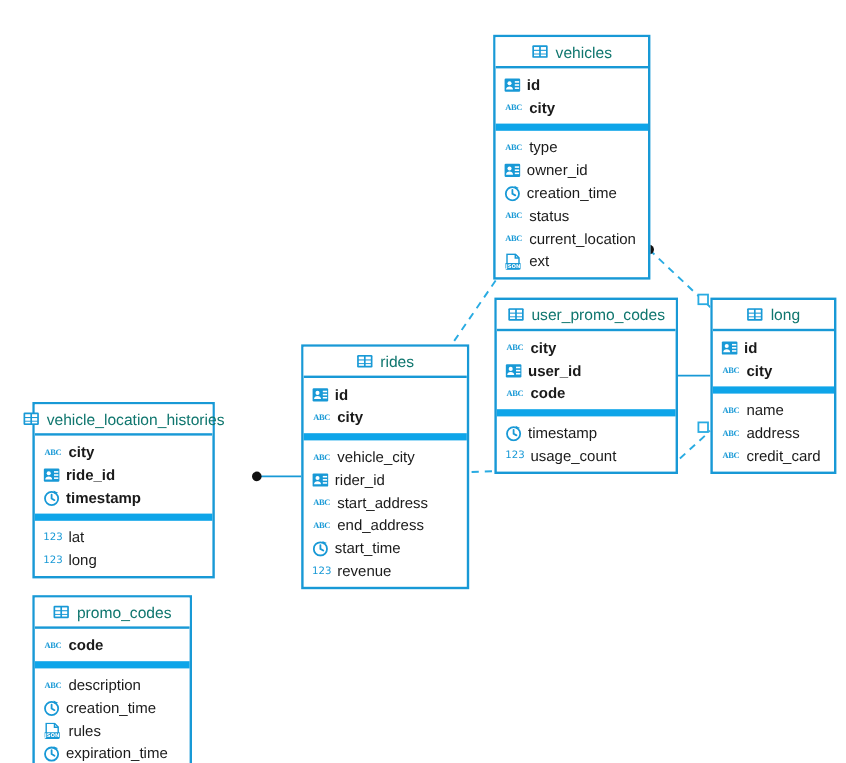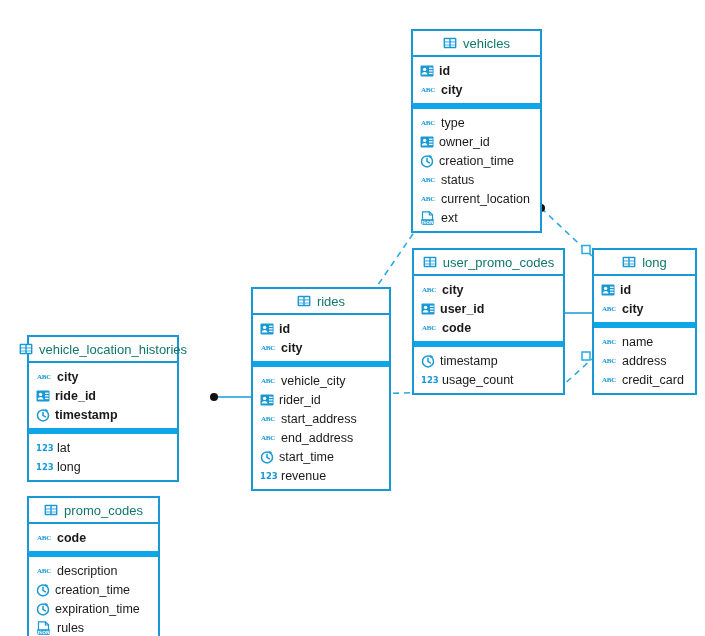--- a/index.html
+++ b/index.html
@@ -94,21 +94,21 @@
     letter-spacing: -0.3px;
     line-height: 14px;
     width: 16px;
     flex: 0 0 16px;
     height: 14px;
     text-align: center;
   }
   .ico-123 {
     font-family: "DejaVu Sans", sans-serif;
     font-size: 8.5px;
-    font-weight: bold;
+    font-weight: normal;
     color: #1899D6;
     line-height: 14px;
     width: 16px;
     flex: 0 0 16px;
     height: 14px;
     text-align: right;
   }
   .ico-json {
     width: 16px;
     flex: 0 0 16px;
@@ -500,36 +500,36 @@
             <span class="ico">
               <svg width="14" height="14" viewBox="0 0 14 14">
                 <circle cx="7" cy="7.4" r="5.5" fill="none" stroke="#1899D6" stroke-width="1.5"></circle>
                 <path d="M7 4.2 L7 7.4 L9.4 8.8" fill="none" stroke="#1899D6" stroke-width="1.5" stroke-linecap="round"></path>
                 <path d="M8.6 0.8 L12.4 2.6 L9.6 3.6 Z" fill="#1899D6"></path>
               </svg>
             </span>
             <span class="col-name">creation_time</span>
           </div>
           <div class="col-row">
-            <span class="ico">
-              <svg width="14" height="14" viewBox="0 0 14 14">
-                <circle cx="7" cy="7.4" r="5.5" fill="none" stroke="#1899D6" stroke-width="1.5"></circle>
-                <path d="M7 4.2 L7 7.4 L9.4 8.8" fill="none" stroke="#1899D6" stroke-width="1.5" stroke-linecap="round"></path>
-                <path d="M8.6 0.8 L12.4 2.6 L9.6 3.6 Z" fill="#1899D6"></path>
-              </svg>
-            </span>
-            <span class="col-name">expiration_time</span>
-          </div>
-          <div class="col-row">
             <span class="ico ico-json">
               <svg width="16" height="14" viewBox="0 0 16 14">
                 <path d="M2.5 0.8 h7 l3 3 v9.4 h-10 z" fill="#ffffff" stroke="#1899D6" stroke-width="1.2"></path>
                 <path d="M9.4 0.8 v3.2 h3.1" fill="none" stroke="#1899D6" stroke-width="1.2"></path>
                 <rect x="1.2" y="8.2" width="12.6" height="5.2" fill="#1899D6"></rect>
                 <text x="7.5" y="12.5" font-family="DejaVu Sans, sans-serif" font-size="4.4" font-weight="bold" fill="#ffffff" text-anchor="middle">JSON</text>
               </svg>
             </span>
             <span class="col-name">rules</span>
           </div>
+          <div class="col-row">
+            <span class="ico">
+              <svg width="14" height="14" viewBox="0 0 14 14">
+                <circle cx="7" cy="7.4" r="5.5" fill="none" stroke="#1899D6" stroke-width="1.5"></circle>
+                <path d="M7 4.2 L7 7.4 L9.4 8.8" fill="none" stroke="#1899D6" stroke-width="1.5" stroke-linecap="round"></path>
+                <path d="M8.6 0.8 L12.4 2.6 L9.6 3.6 Z" fill="#1899D6"></path>
+              </svg>
+            </span>
+            <span class="col-name">expiration_time</span>
+          </div>
         </div>
       </div>
     </div>
 </div>
 
 </body></html>

